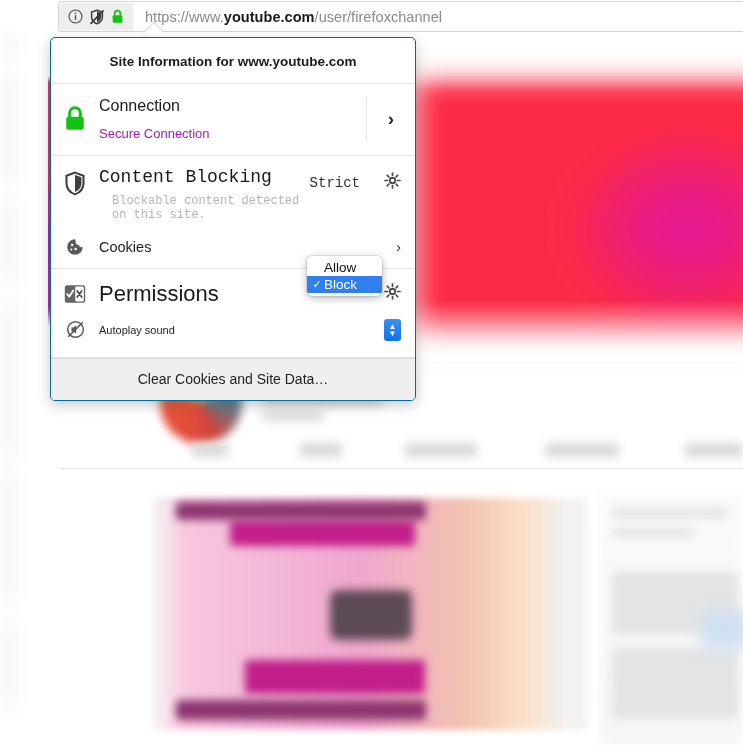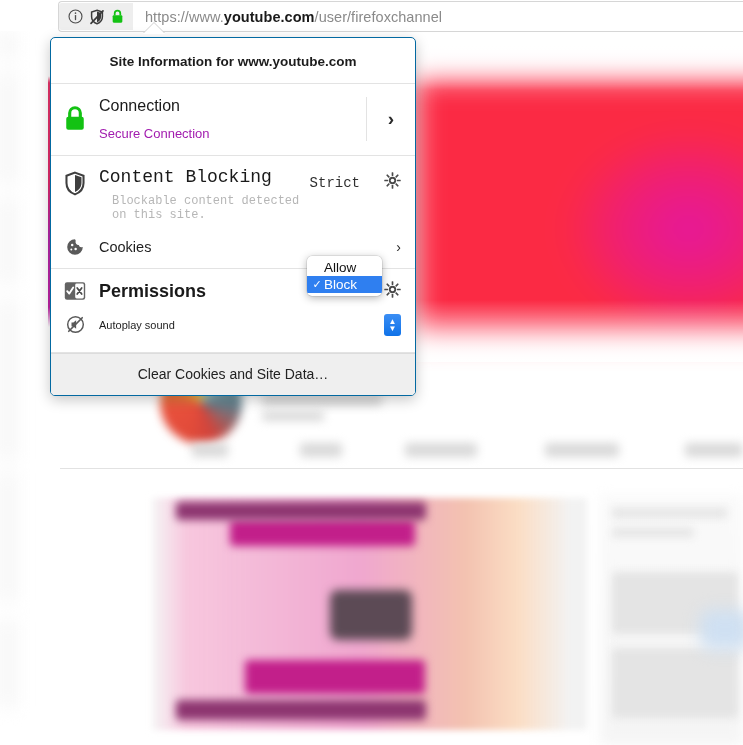--- a/index.html
+++ b/index.html
@@ -205,21 +205,21 @@
   .cookie-icon-wrap { width: 48px; display: flex; justify-content: center; }
   .cookie-label { font-size: 14.5px; color: #1e1e1e; flex: 1; }
   .cookie-state { font-size: 14.5px; color: #1e1e1e; }
   .cookie-chevron { font-size: 14px; color: #2b2b2b; margin-left: 9px; }
 
   .perm-row {
     display: flex; align-items: center;
     padding: 12px 14px 4px 0;
   }
   .perm-icon-wrap { width: 48px; display: flex; justify-content: center; }
-  .perm-title { font-size: 18px; color: #1a1a1a; flex: 1; font-weight: bold; }
+  .perm-title { font-size: 22px; color: #1a1a1a; flex: 1; }
 
   .autoplay-row {
     display: flex; align-items: center;
     padding: 8px 14px 16px 0;
     position: relative;
   }
   .autoplay-icon-wrap { width: 48px; display: flex; justify-content: center; }
   .autoplay-label { font-size: 11px; color: #1e1e1e; flex: 1; }
 
   .stepper {

